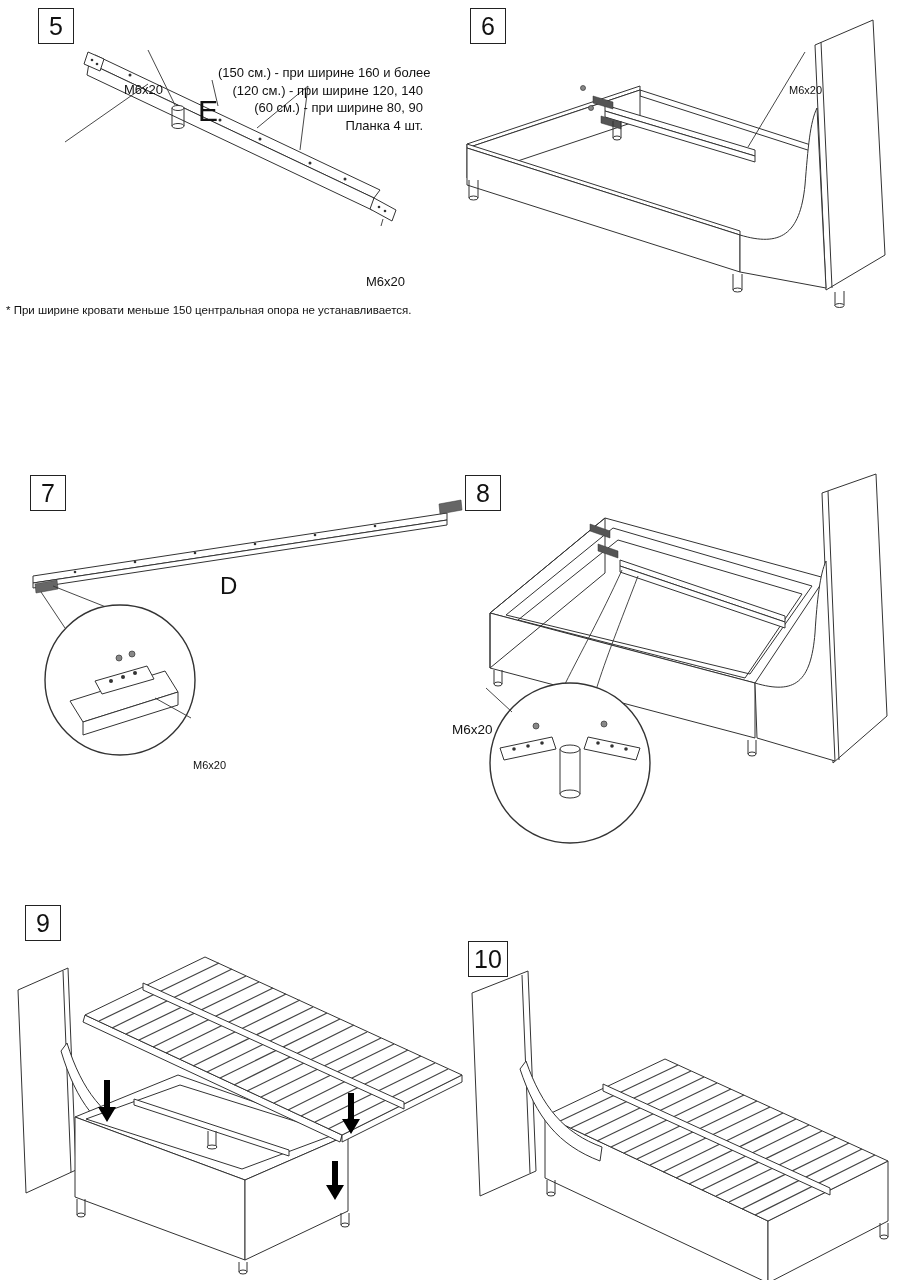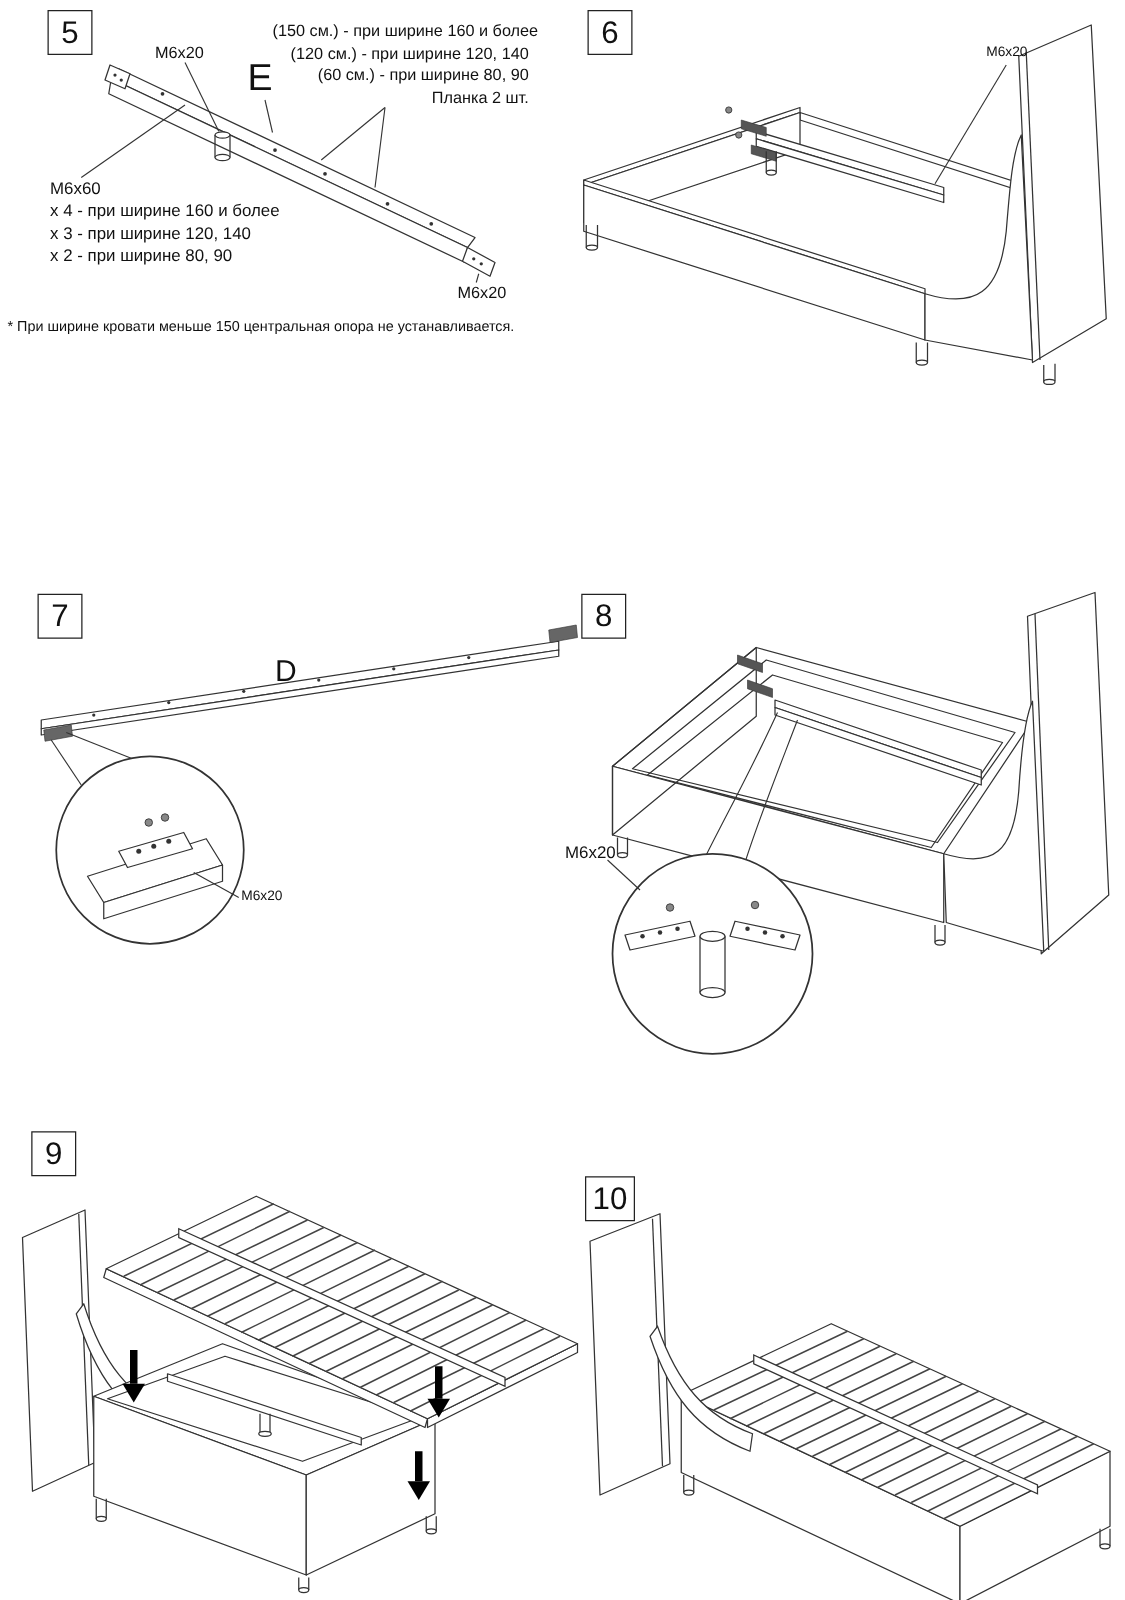--- a/index.html
+++ b/index.html
@@ -6,46 +6,40 @@
   html,body { background:#fff; }
   body { font-family:"Liberation Sans", sans-serif; color:#111; }
   .page { position:relative; width:900px; height:1280px; background:#fff; overflow:hidden; }
   .panel { position:absolute; }
   .panel svg { position:absolute; left:0; top:0; }
   .stepbox {
     position:absolute; border:1.8px solid #222; min-width:36px; height:36px;
     display:flex; align-items:center; justify-content:center;
     font-size:25px; padding:0 5px; background:#fff; z-index:6;
   }
-  .lbl { position:absolute; white-space:nowrap; z-index:5; }
+  .lbl { position:absolute; white-space:nowrap; z-index:5;margin-top:48px; }
   .notes { text-align:right; line-height:17.5px; }
   .qtyblock { line-height:18px; }
 </style>
 </head>
 <body>
 
 <div class="page">
 
   <div class="panel" id="p5" style="left:0;top:0;width:440px;height:290px;">
     <div class="stepbox" style="left:38px;top:8px;">
       <span>5</span>
     </div>
     <div class="lbl" style="left:124px;top:34px;font-size:13px;">M6x20</div>
     <div class="lbl" style="left:198px;top:46px;font-size:30px;">E</div>
     <div class="lbl notes" style="left:218px;top:16px;width:205px;font-size:13px;">
       <div>(150 см.) - при ширине 160 и более</div>
       <div>(120 см.) - при ширине 120, 140</div>
       <div>(60 см.) - при ширине 80, 90</div>
-      <div>Планка 2 шт.</div>
-    </div>
-    <div class="lbl qtyblock" style="left:40px;top:142px;font-size:13.5px;">
-      <div>M6x60</div>
-      <div>х 4 - при ширине 160 и более</div>
-      <div>х 3 - при ширине 120, 140</div>
-      <div>х 2 - при ширине 80, 90</div>
+      <div>Планка 4 шт.</div>
     </div>
     <div class="lbl" style="left:366px;top:226px;font-size:13px;">M6x20</div>
     <div class="lbl" style="left:6px;top:256px;font-size:11.5px;">* При ширине кровати меньше 150 центральная опора не устанавливается.</div>
 
     <svg width="440" height="290" viewBox="0 0 440 290">
       <g stroke="#333" stroke-width="1" fill="#fff" stroke-linejoin="round">
         <polygon points="95,55 380,190 374,198 89,63"></polygon>
         <polygon points="89,63 374,198 372,210 87,75"></polygon>
         <polygon points="88,52 104,59 100,71 84,64"></polygon>
         <polygon points="374,198 396,210 392,221 370,209"></polygon>

